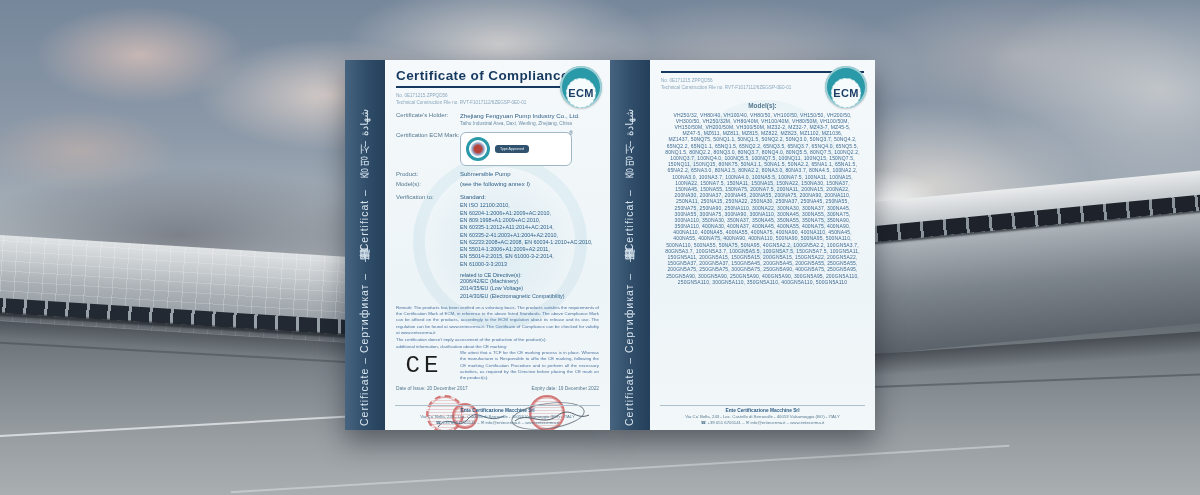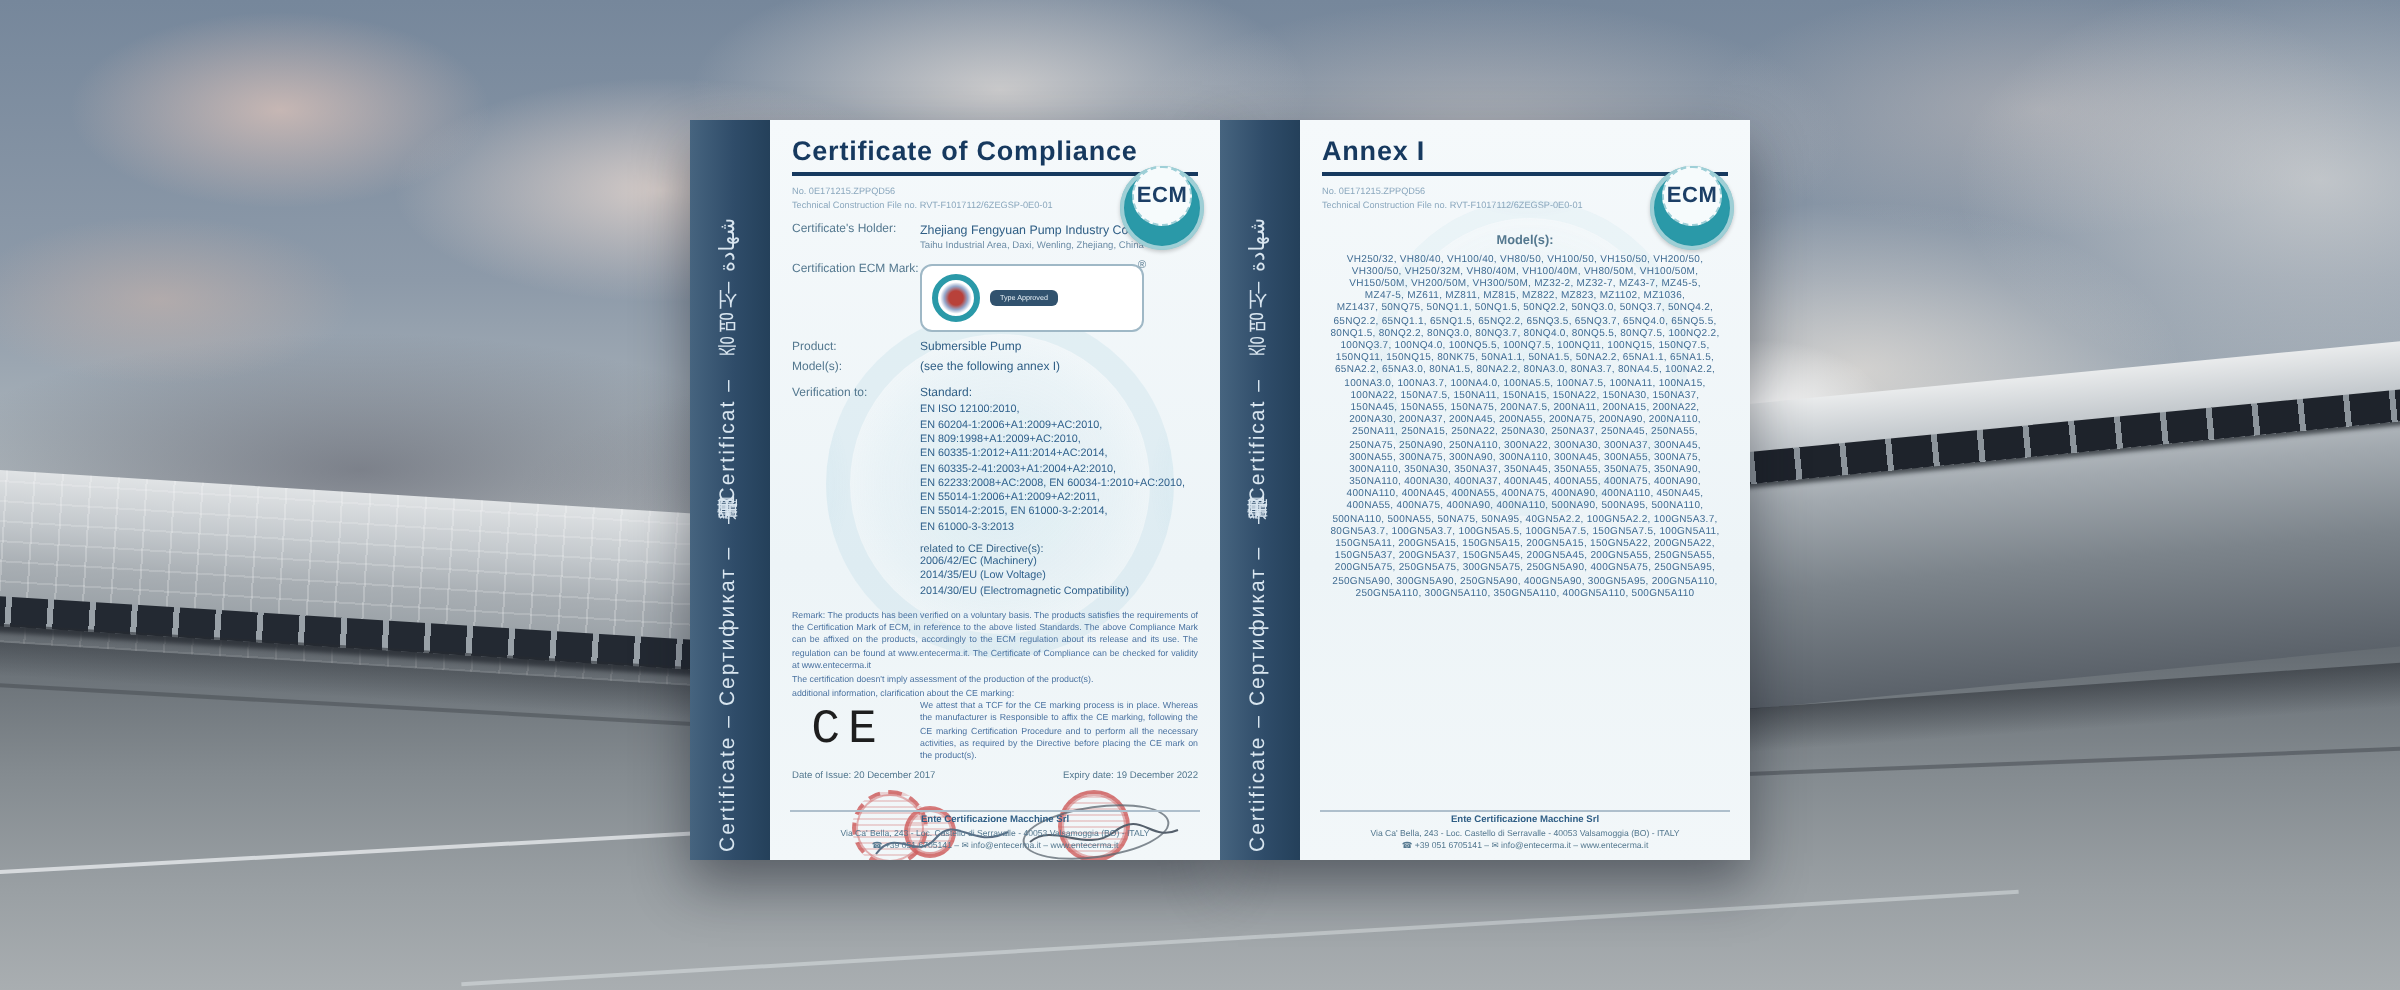--- a/index.html
+++ b/index.html
@@ -66,24 +66,24 @@
     background:linear-gradient(180deg,#f5f9fb 0%,#edf4f7 60%,#f2f7f9 100%);}
   .paper::before{content:"";position:absolute;left:28px;top:95px;width:150px;height:150px;
     border-radius:50%;border:12px solid rgba(120,185,205,.13);
     background:radial-gradient(circle, rgba(140,200,220,.18), rgba(140,200,220,.05) 55%, rgba(140,200,220,0) 72%);}
   .annex-paper::before{left:36px;top:40px;width:140px;height:140px;border-width:9px;opacity:.6;}
 
   .title{font-size:13.5px;font-weight:600;letter-spacing:.4px;color:#16395f;position:relative;z-index:2;}
   .title-rule{height:2px;background:#16395f;margin:3px 0 0;position:relative;z-index:2;}
   .meta{margin-top:4px;font-size:4.6px;line-height:1.6;color:#8aa7bd;position:relative;z-index:2;}
 
-  .ecm-badge{position:absolute;top:23px;right:8px;width:42px;height:42px;border-radius:50%;
+  .ecm-badge{position:absolute;top:6px;right:8px;width:42px;height:42px;border-radius:50%;
     background:radial-gradient(circle,#2a99a8 60%,#1f7f8e 100%);z-index:3;
     box-shadow:inset 0 0 0 2px rgba(255,255,255,.55), 0 1px 2px rgba(0,0,0,.2);
-    display:flex;align-items:flex-start;justify-content:center;}
+    display:flex;align-items:flex-end;justify-content:center;}
   .ecm-badge-inner{width:28px;height:28px;border-radius:50%;background:#f6fbfc;
     border:1px dashed #9fd0d8;display:flex;align-items:center;justify-content:center;
     font-size:11px;font-weight:bold;color:#1c3f66;letter-spacing:.3px;}
 
   .row{display:flex;margin-top:5px;position:relative;z-index:2;}
   .lab{width:64px;flex:0 0 64px;font-size:6px;color:#54788f;line-height:1.3;}
   .val{flex:1;font-size:6px;color:#2f5e85;line-height:1.3;}
   .holder-name{font-size:6.2px;}
   .holder-addr{font-size:4.8px;color:#6d8da6;margin-top:1px;}
 
@@ -257,21 +257,20 @@
     </div>
 
     <div class="cert">
       <div class="spine">
         <span class="spine-text">Certificate – Сертификат – 證明書 – Certificat – 증명서 – شهادة</span>
       </div>
       <div class="paper annex-paper">
         <div class="ecm-badge">
           <div class="ecm-badge-inner">ECM</div>
         </div>
-        <div class="title">Annex I</div>
         <div class="title-rule"></div>
         <div class="meta">
           <div>No. 0E171215.ZPPQD56</div>
           <div>Technical Construction File no. RVT-F1017112/6ZEGSP-0E0-01</div>
         </div>
 
         <div class="models-heading">Model(s):</div>
         <div class="model-block">VH250/32, VH80/40, VH100/40, VH80/50, VH100/50, VH150/50, VH200/50,
 VH300/50, VH250/32M, VH80/40M, VH100/40M, VH80/50M, VH100/50M,
 VH150/50M, VH200/50M, VH300/50M, MZ32-2, MZ32-7, MZ43-7, MZ45-5,

